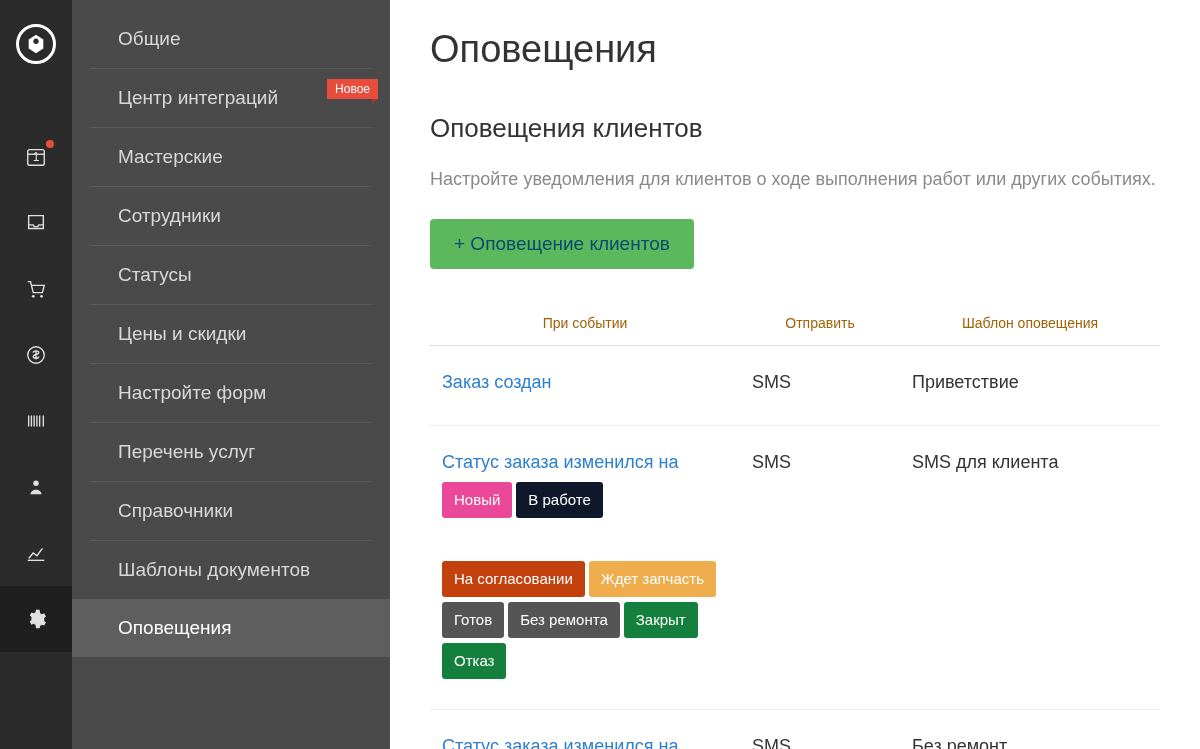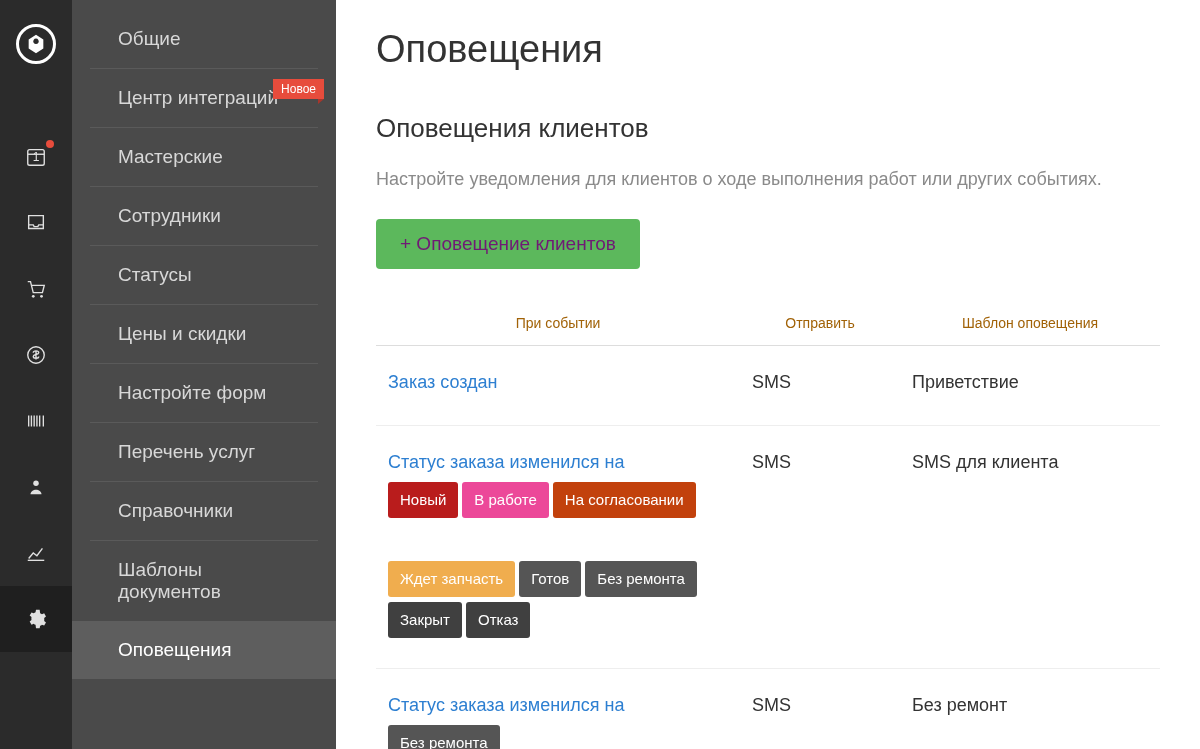--- a/index.html
+++ b/index.html
@@ -45,21 +45,21 @@
     top: 16px; right: 18px;
     width: 8px; height: 8px;
     background: #e74c3c;
     border-radius: 50%;
   }
   .rail-num {
     position:absolute; font-size:12px; color:#e0e0e0; font-weight:500;
   }
   
   .sidebar {
-    width: 264px;
+    width: 318px;
     background: #4a4a4a;
     padding: 10px 0 0 0;
     overflow-y: auto;
   }
   .sidebar-item {
     padding: 18px 28px 18px 28px;
     color: #d8d8d8;
     font-size: 19px;
     cursor: pointer;
     border-bottom: 1px solid #5a5a5a;
@@ -111,21 +111,21 @@
     margin-bottom: 22px;
   }
   .section-desc {
     font-size: 18px;
     color: #8a8a8a;
     line-height: 1.5;
     margin-bottom: 26px;
   }
   .add-btn {
     background: #5cb85c;
-    color: #701a75;
+    color: #0c4a6e;
     font-size: 19px;
     padding: 14px 24px;
     border: none;
     border-radius: 4px;
     cursor: pointer;
     margin-bottom: 32px;
   }
   table {
     width: 100%;
     border-collapse: collapse;
@@ -156,26 +156,26 @@
   .tags { margin-top: 2px; line-height: 2.0; }
   .tag {
     display: inline-block;
     color: #fff;
     font-size: 15px;
     padding: 3px 12px;
     border-radius: 3px;
     margin-right: 4px;
     margin-bottom: 4px;
   }
-  .tag.blue    { background:#b91c1c; }
-  .tag.green   { background:#ec4899; }
+  .tag.blue    { background:#ec4899; }
+  .tag.green   { background:#0f172a; }
   .tag.orange  { background:#c2410c; }
   .tag.yellow  { background:#f0ad4e;margin-top:39px; }
   .tag.dark    { background:#555; }
-  .tag.gray    { background:#404040; }
+  .tag.gray    { background:#15803d; }
 </style>
 </head>
 <body>
 
 <div class="icon-rail">
   <div class="rail-logo">
     <svg viewBox="0 0 24 24">
         <path d="M12 2 L20 7 L20 17 L12 22 L4 17 L4 7 Z M12 6 a3 3 0 1 0 0.001 0"></path>
       </svg>
   </div>

